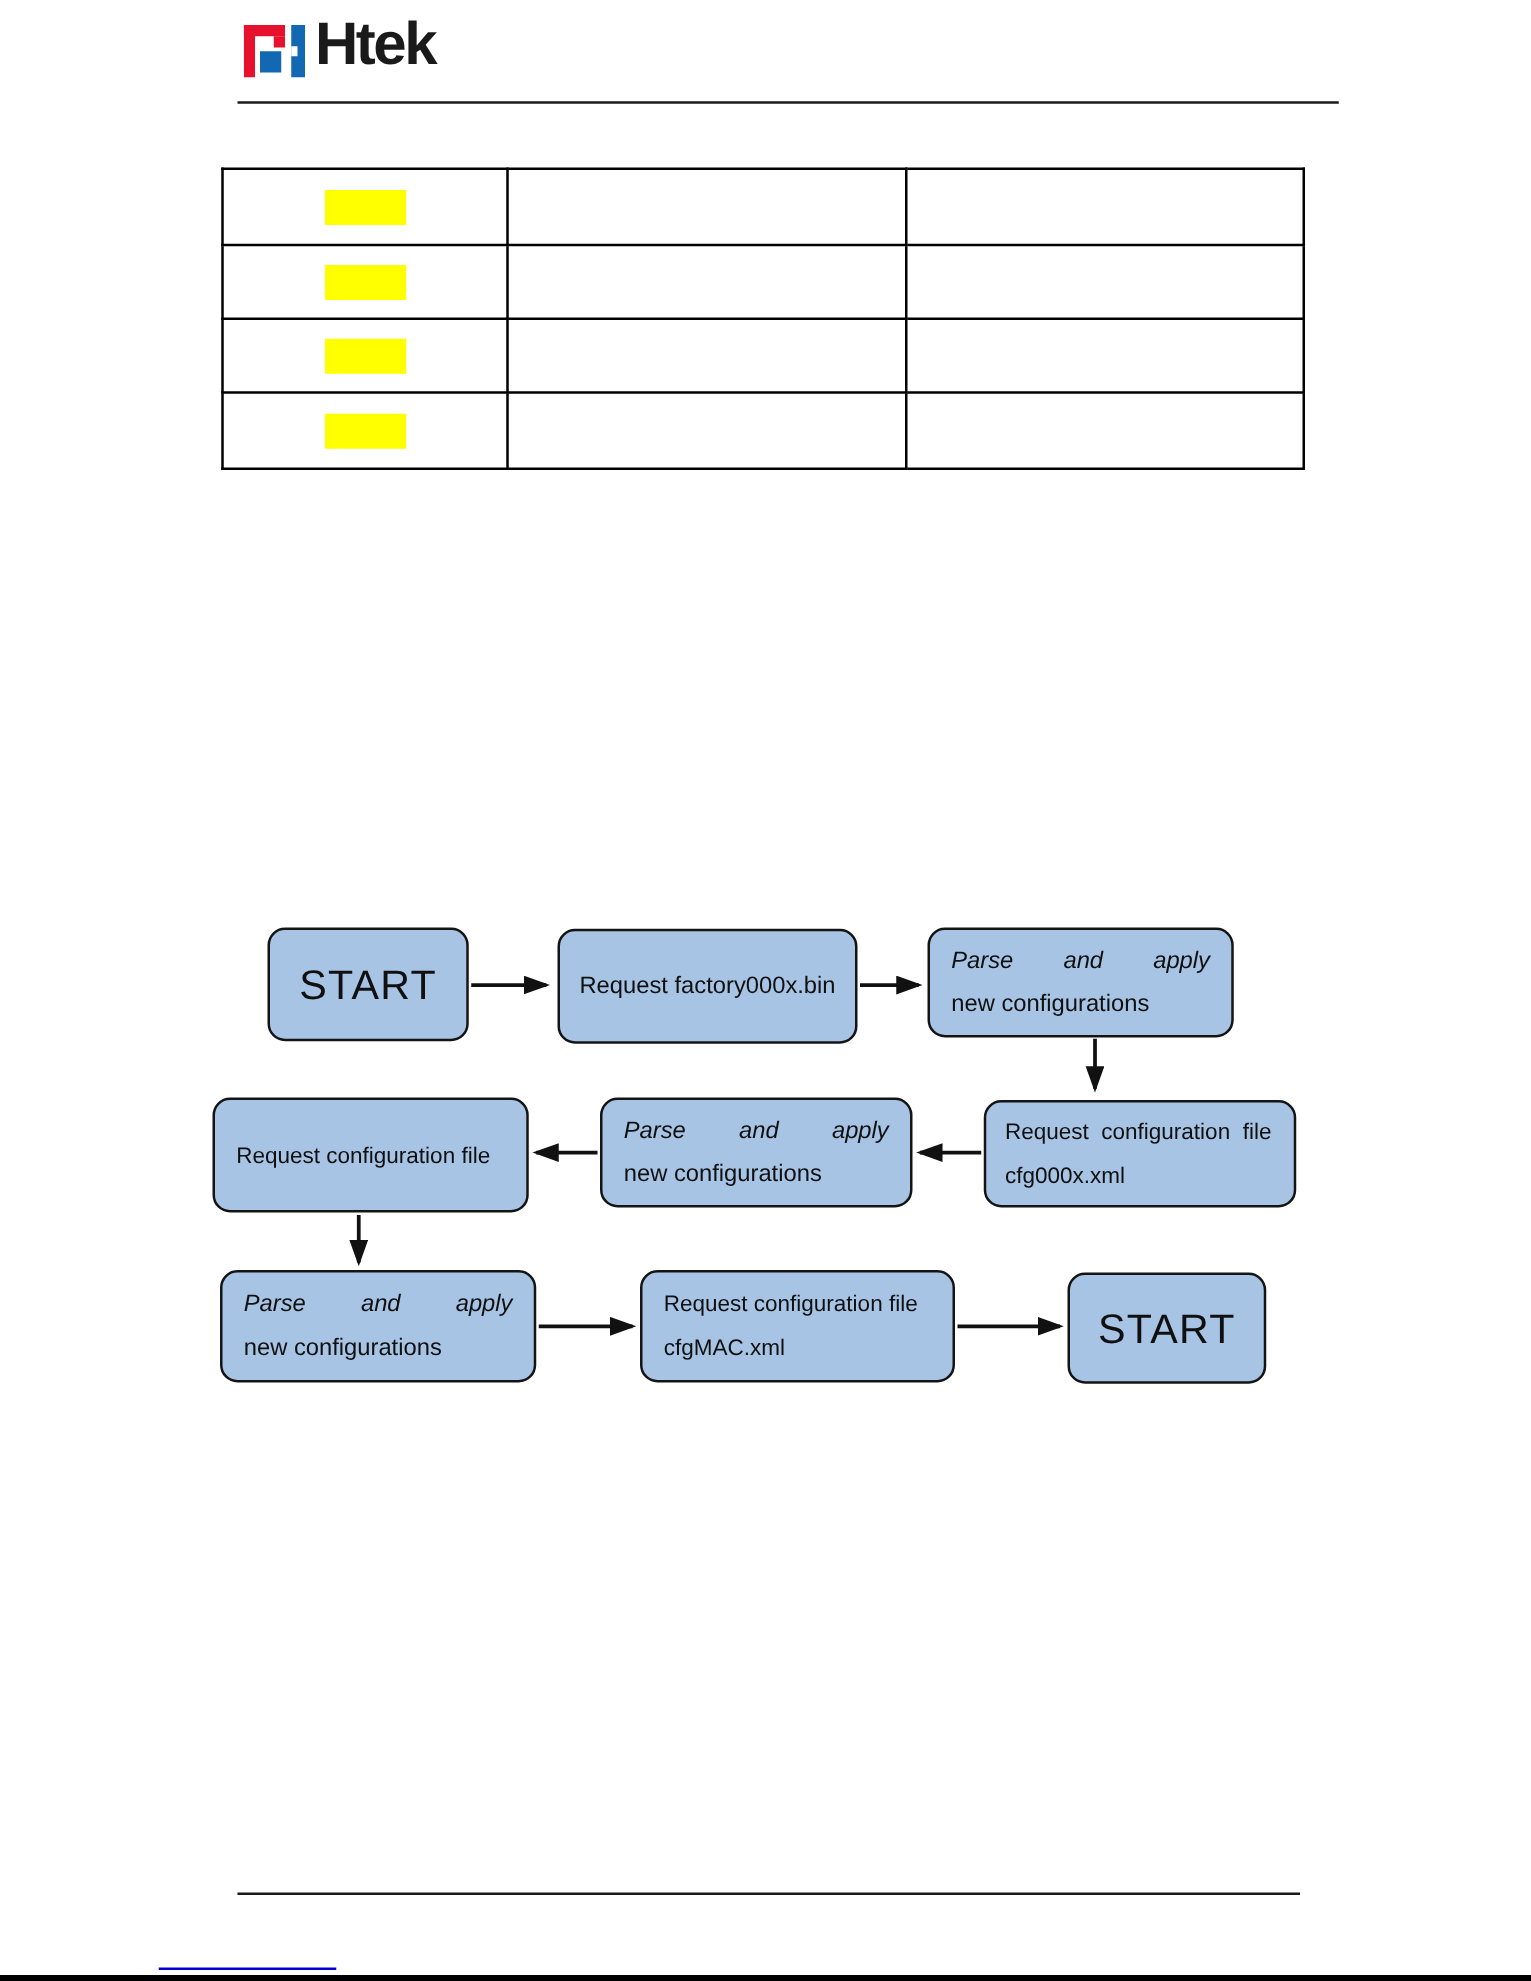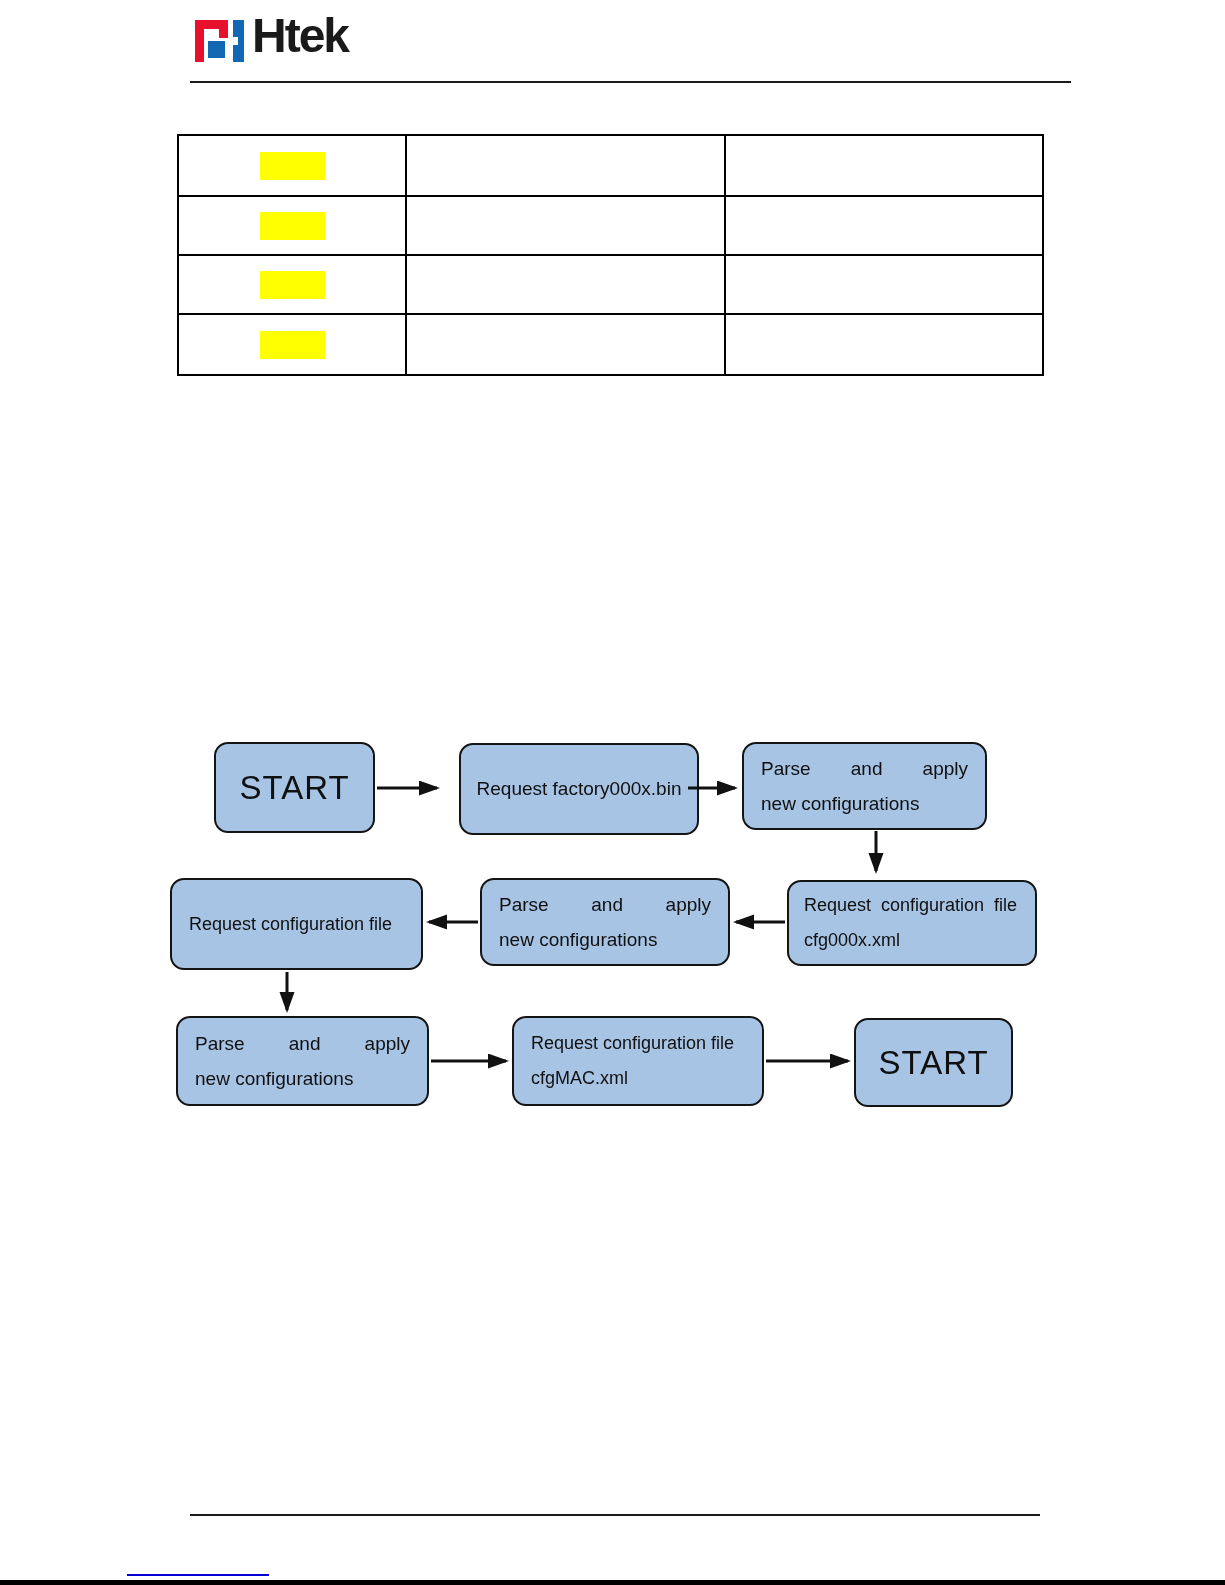--- a/index.html
+++ b/index.html
@@ -32,25 +32,25 @@
 
   
   .node{
     position:absolute;box-sizing:border-box;
     background:#a7c4e5;border:2px solid #141414;border-radius:14px;
     color:#101010;
     display:flex;flex-direction:column;justify-content:center;
   }
   .node.center{align-items:center;text-align:center;}
   .node .ln{display:block;width:100%;}
-  .justify{text-align:justify;text-align-last:justify;}
+  .justify{text-align:justify;text-align-last:justify;font-style:italic;}
   .wspace{word-spacing:5px;}
 
   #node-start        {left:214px;top:742px;width:161px;height:91px;font-size:33px;letter-spacing:1px;}
-  #node-reqfactory   {left:459px;top:743px;width:240px;height:92px;font-size:19px;}
+  #node-reqfactory   {left:446px;top:743px;width:240px;height:92px;font-size:19px;}
   #node-parse1       {left:742px;top:742px;width:245px;height:88px;font-size:19px;padding:0 17px;line-height:35px;}
   #node-reqcfgmac    {left:170px;top:878px;width:253px;height:92px;font-size:18px;padding:0 17px;line-height:37px;}
   #node-parse2       {left:480px;top:878px;width:250px;height:88px;font-size:19px;padding:0 17px;line-height:35px;}
   #node-reqcfg000x   {left:787px;top:880px;width:250px;height:86px;font-size:18px;padding:0 15px;line-height:35px;}
   #node-parse3       {left:176px;top:1016px;width:253px;height:90px;font-size:19px;padding:0 17px;line-height:35px;}
   #node-reqcfgmacxml {left:512px;top:1016px;width:252px;height:90px;font-size:18px;padding:0 17px;line-height:35px;}
   #node-done         {left:854px;top:1018px;width:159px;height:89px;font-size:33px;letter-spacing:1px;}
 
   #arrow-layer{position:absolute;left:0;top:0;width:1225px;height:1585px;pointer-events:none;}
 

